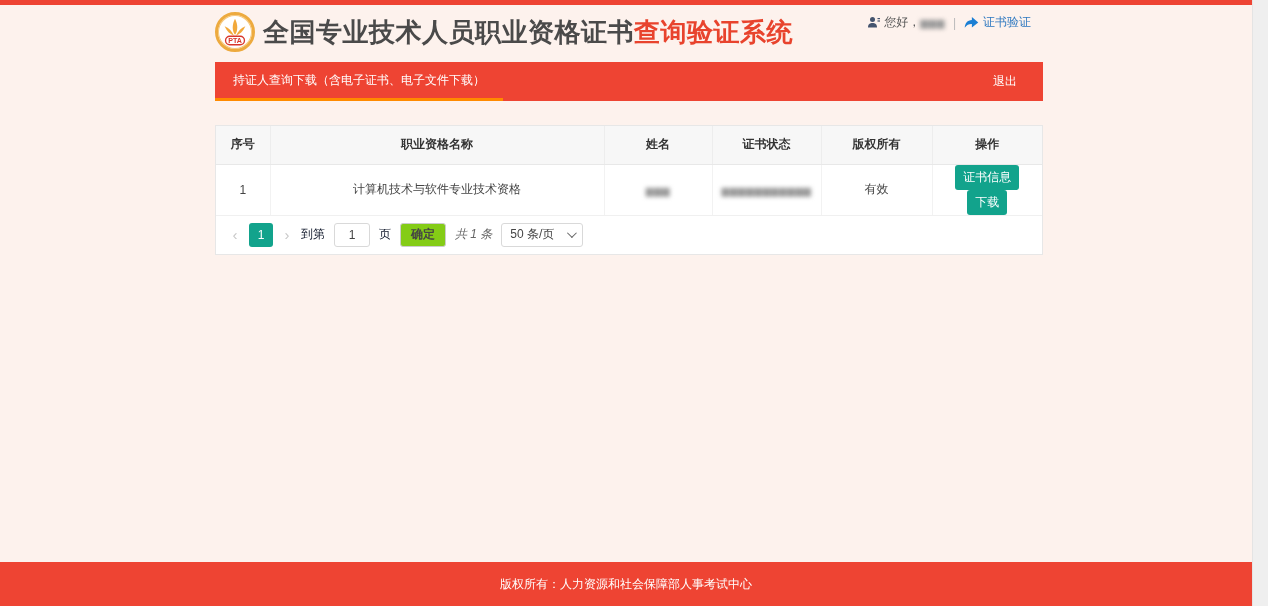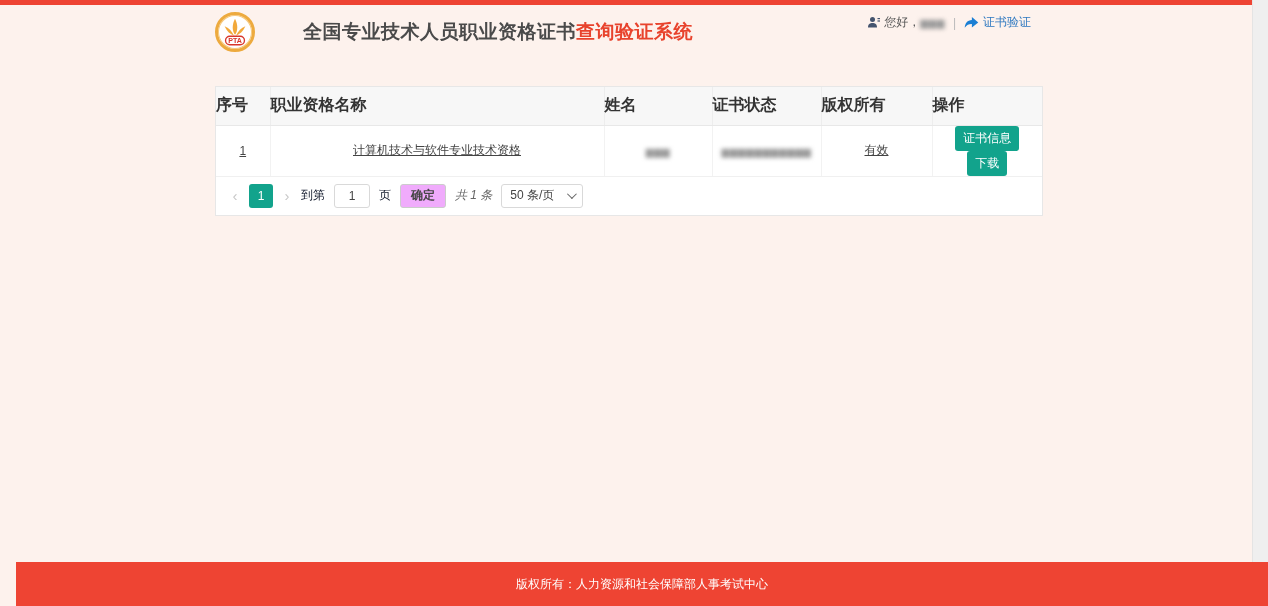--- a/index.html
+++ b/index.html
@@ -11,29 +11,29 @@
     font-size:12px;
     color:#444;
   }
   .topbar { position:absolute; left:0; top:0; width:1252px; height:5px; background:#ee4433; }
   .scroll-track { position:absolute; right:0; top:0; width:16px; height:606px; background:#efefef; border-left:1px solid #e4e4e4; }
 
   .page { position:absolute; left:215px; top:5px; width:828px; }
 
   
   .site-header { position:relative; height:57px; }
-  .brand { position:absolute; left:0; top:7px; display:flex; align-items:center;gap:40px; }
+  .brand { position:absolute; left:0; top:7px; display:flex; align-items:center; }
   .logo {
     width:40px; height:40px; border-radius:50%;
     background:#fff; border:3px solid #edaa3e;
     box-shadow:0 0 0 1px #f6c97e inset;
     display:flex; align-items:center; justify-content:center;
     overflow:hidden;
   }
-  .title { margin-left:8px; font-size:19px; font-weight:bold; color:#4a4a4a; letter-spacing:0.5px; }
+  .title { margin-left:8px; font-size:26px; font-weight:bold; color:#4a4a4a; letter-spacing:0.5px; }
   .title .accent { color:#e8432d; }
 
   .user-bar { position:absolute; right:12px; top:9px; display:flex; align-items:center; font-size:12px; color:#555; }
   .user-bar .sep { margin:0 8px; color:#bbb; }
   .user-bar .icon { display:inline-flex; margin-right:4px; }
   .verify-link { color:#2e78c0; text-decoration:none; display:inline-flex; align-items:center; }
   .verify-link .icon { margin-right:4px; }
   .masked { color:#9a9a9a; filter:blur(2px); font-size:10px; letter-spacing:0.5px; user-select:none; }
 
   
@@ -41,26 +41,26 @@
   .nav-tab {
     color:#fff; font-size:12px; padding:0 18px; line-height:36px;
     border-bottom:3px solid #ff8a00; cursor:pointer;
   }
   .logout { color:#fff; font-size:12px; line-height:39px; padding-right:26px; cursor:pointer; text-decoration:none; }
 
   
   .table-card { margin-top:24px; background:#fff; border:1px solid #e7e7e7; }
   table { width:100%; border-collapse:collapse; table-layout:fixed; }
   th {
-    height:38px; background:#f7f7f7; font-size:16px; font-weight:bold; color:#333;
-    border-bottom:1px solid #e8e8e8; border-left:1px solid #ededed; text-align:left;
+    height:38px; background:#f7f7f7; font-size:12px; font-weight:bold; color:#333;
+    border-bottom:1px solid #e8e8e8; border-left:1px solid #ededed; text-align:center;
   }
   td {
     height:37px; font-size:12px; color:#444; text-align:center;
-    border-bottom:1px solid #f0f0f0; border-left:1px solid #f2f2f2;text-decoration:underline;
+    border-bottom:1px solid #f0f0f0; border-left:1px solid #f2f2f2;
   }
   th:first-child, td:first-child { border-left:none; }
   .btn-teal {
     display:inline-block; background:#12a38c; color:#fff; font-size:12px;
     border:none; border-radius:3px; padding:4px 8px; margin:0 3px; cursor:pointer;
     font-family:inherit;
   }
 
   
   .pagination { display:flex; align-items:center; padding:7px 14px; gap:9px; background:#fff; }
@@ -69,36 +69,36 @@
     width:24px; height:24px; background:#12a38c; color:#fff; border-radius:3px;
     display:flex; align-items:center; justify-content:center; font-size:12px; cursor:pointer;
   }
   .pg-text { color:#0f172a; }
   .pg-total { color:#666;font-style:italic; }
   .pg-input {
     width:36px; height:24px; border:1px solid #d9d9d9; border-radius:3px;
     text-align:center; font-size:12px; color:#444; font-family:inherit; background:#fff;
   }
   .pg-confirm {
-    height:24px; background:#f0abfc; border:1px solid #ccc; border-radius:3px;
+    height:24px; background:#84cc16; border:1px solid #ccc; border-radius:3px;
     font-size:12px; font-weight:bold; color:#444; padding:0 10px; cursor:pointer;
     font-family:inherit;
   }
   .pg-select {
     height:24px; border:1px solid #d9d9d9; border-radius:3px; background:#fff;
     display:inline-flex; align-items:center; padding:0 8px; gap:13px; color:#444; cursor:pointer;
   }
   .chev-down {
     width:7px; height:7px; border-right:1.5px solid #666; border-bottom:1.5px solid #666;
     transform:rotate(45deg) translateY(-2px); display:inline-block;
   }
 
   
   .footer {
-    position:absolute; left:16px; bottom:0; width:1252px; height:44px;
+    position:absolute; left:0; bottom:0; width:1252px; height:44px;
     background:#ee4433; color:#fff; font-size:12px; text-align:center; line-height:44px;
   }
 </style>
 </head>
 <body>
 
 <div class="topbar"></div>
 <div class="scroll-track"></div>
 
 <div class="page">
@@ -133,20 +133,24 @@
         <span class="icon">
           <svg width="15" height="13" viewBox="0 0 20 17">
             <path d="M19 8.5 L10.5 1 v4.2 C4.5 5.5 1.5 9.5 1 15.5 C3.8 11.8 6.8 10.4 10.5 10.6 V15 Z" fill="#1b7fd4"></path>
           </svg>
         </span>
         <span>证书验证</span>
       </a>
     </div>
   </div>
 
+  <div class="nav">
+    <div class="nav-tab">持证人查询下载（含电子证书、电子文件下载）</div>
+    <a class="logout" href="#">退出</a>
+  </div>
 
   <div class="table-card">
     <table>
       <colgroup>
         <col style="width:54px">
           <col style="width:334px">
           <col style="width:108px">
         <col style="width:109px">
           <col style="width:111px">
           <col style="width:110px">

